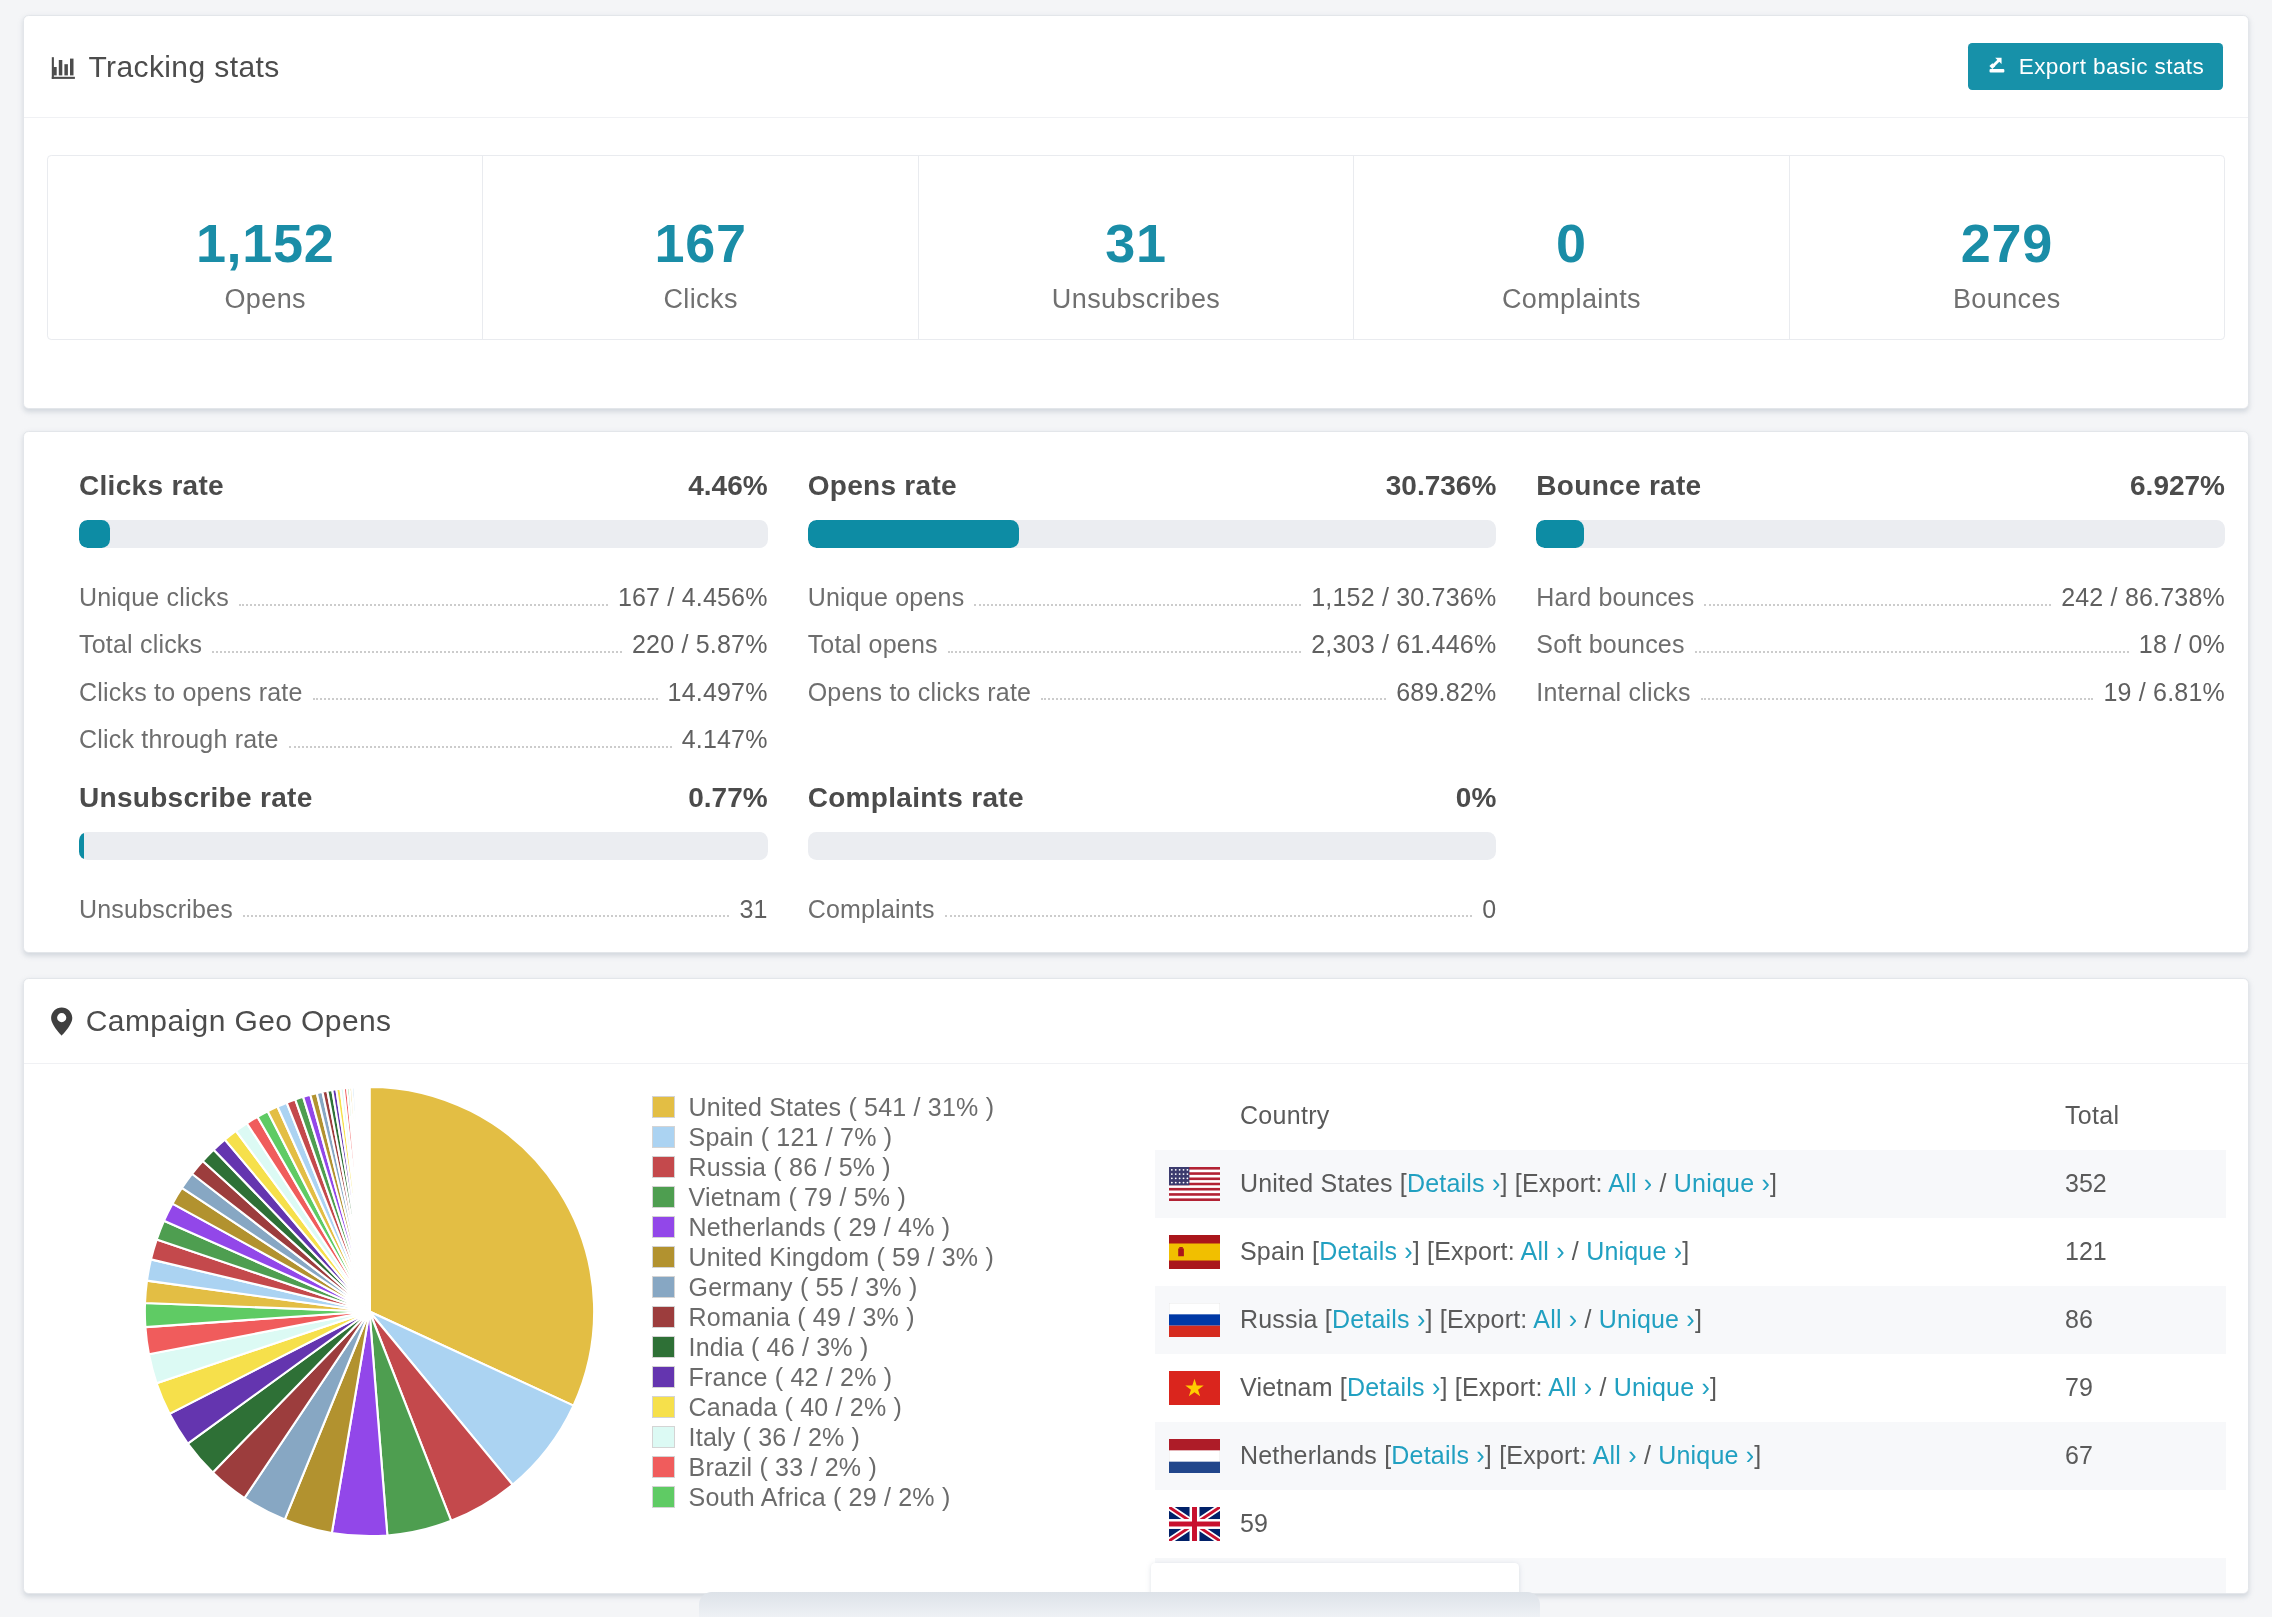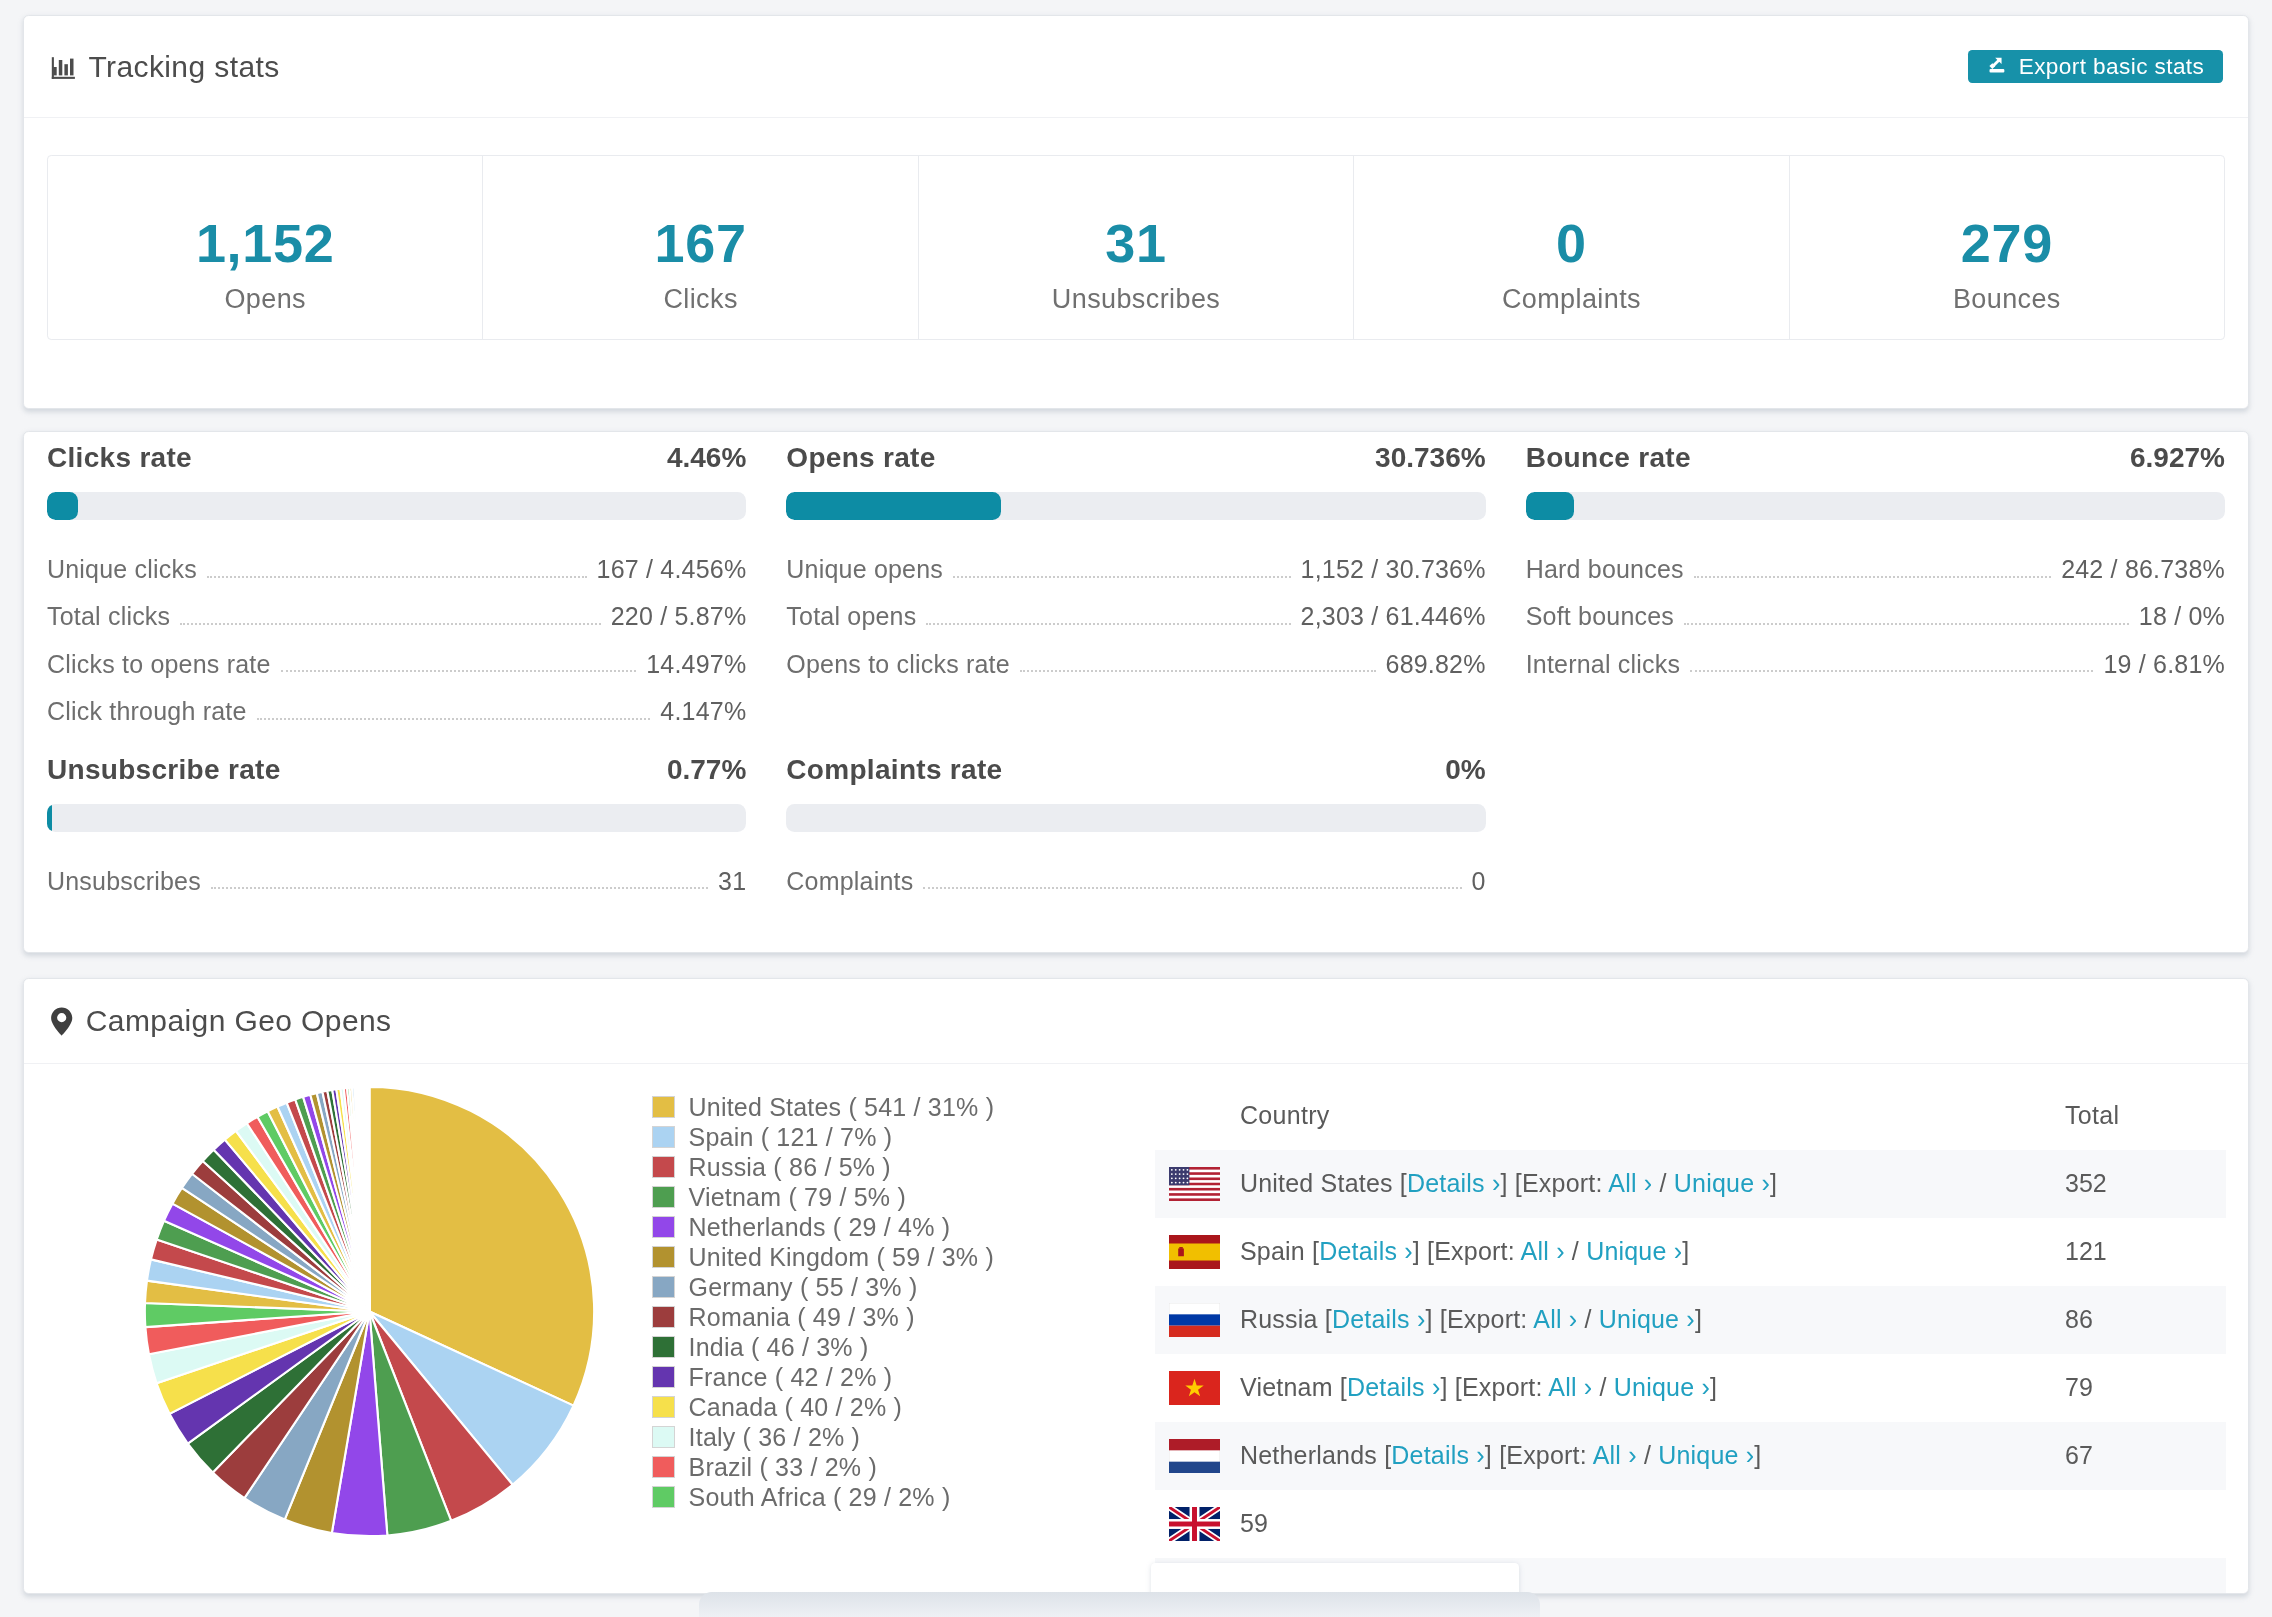--- a/index.html
+++ b/index.html
@@ -28,21 +28,21 @@
   .card-title {
     font-size:30px; color:#4c4c4c; letter-spacing:0.4px;
     display:flex; align-items:center; gap:11px;
   }
   .card-title svg { display:block; }
   .spacer { flex:1; }
   .btn-teal {
     display:flex; align-items:center; gap:10px;
     background:#1791a9; color:#ffffff;
     font-size:22.6px; letter-spacing:0.4px;
-    padding:0 18.4px; height:33px;
+    padding:0 18.4px; height:47px;
     border:none; border-radius:4.2px; cursor:pointer;
   }
   .stats-row {
     display:flex;
     margin:37px 23px 0 23px;
     height:185px;
     border:0.7px solid #e9ebef;
     border-radius:4.2px;
     background:#fff;
   }
@@ -55,21 +55,22 @@
   .stat-cell:last-child { border-right:none;text-align:right; }
   .stat-value { font-size:54px; font-weight:bold; color:#1a8da7; letter-spacing:0.7px;margin-top:32px; }
   .stat-label { font-size:27px; color:#707070; margin-top:10px; letter-spacing:0.4px; }
 
   
   #card-rates { left:23px; top:431px; width:2226px; height:522px; }
   .rates-grid {
     display:grid;
     grid-template-columns:repeat(3,1fr);
     column-gap:40px; row-gap:18.4px;
-    padding:10px 23px;
+    padding:38px 23px;
+    margin-left:32px;
   }
   .rate-head { display:flex; align-items:baseline; }
   .rate-title { font-size:28px; font-weight:bold; color:#4b4b4b; letter-spacing:0.3px; }
   .rate-value { margin-left:auto; font-size:28px; font-weight:bold; color:#4b4b4b; }
   .bar {
     margin-top:18.4px; height:28px;
     background:#ebedf1; border-radius:8.5px;
     position:relative; overflow:hidden;
   }
   .bar-fill {

